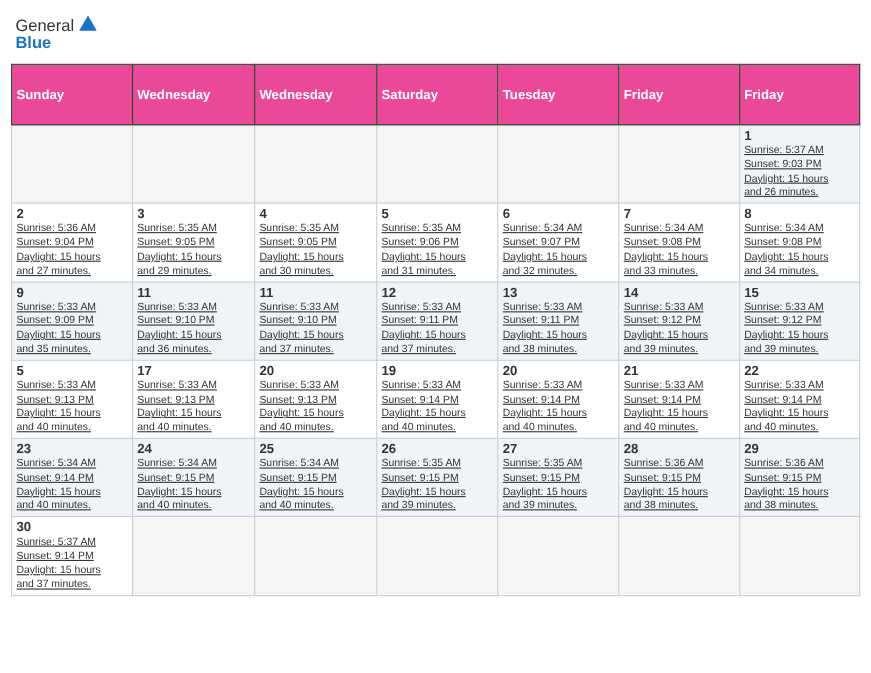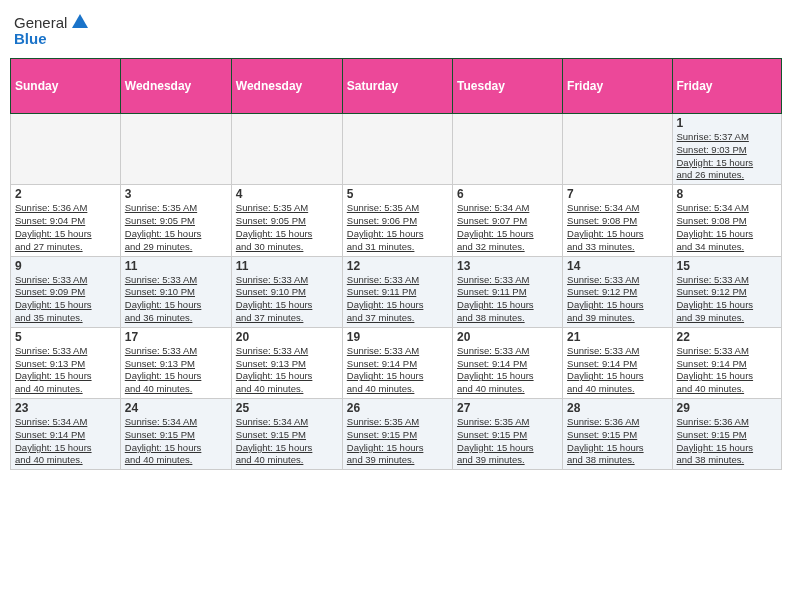--- a/index.html
+++ b/index.html
@@ -322,14 +322,29 @@
 and 38 minutes.</div>
         </td>
         <td class="alt-row">
           <span class="day-number">29</span>
           <div class="day-info" style="white-space: pre-line;">Sunrise: 5:36 AM
 Sunset: 9:15 PM
 Daylight: 15 hours
 and 38 minutes.</div>
         </td>
       </tr>
+      <tr class="last-row">
+        <td>
+          <span class="day-number">30</span>
+          <div class="day-info" style="white-space: pre-line;">Sunrise: 5:37 AM
+Sunset: 9:14 PM
+Daylight: 15 hours
+and 37 minutes.</div>
+        </td>
+        <td class="empty"></td>
+        <td class="empty"></td>
+        <td class="empty"></td>
+        <td class="empty"></td>
+        <td class="empty"></td>
+        <td class="empty"></td>
+      </tr>
     </tbody>
 </table>
 
 </body></html>

